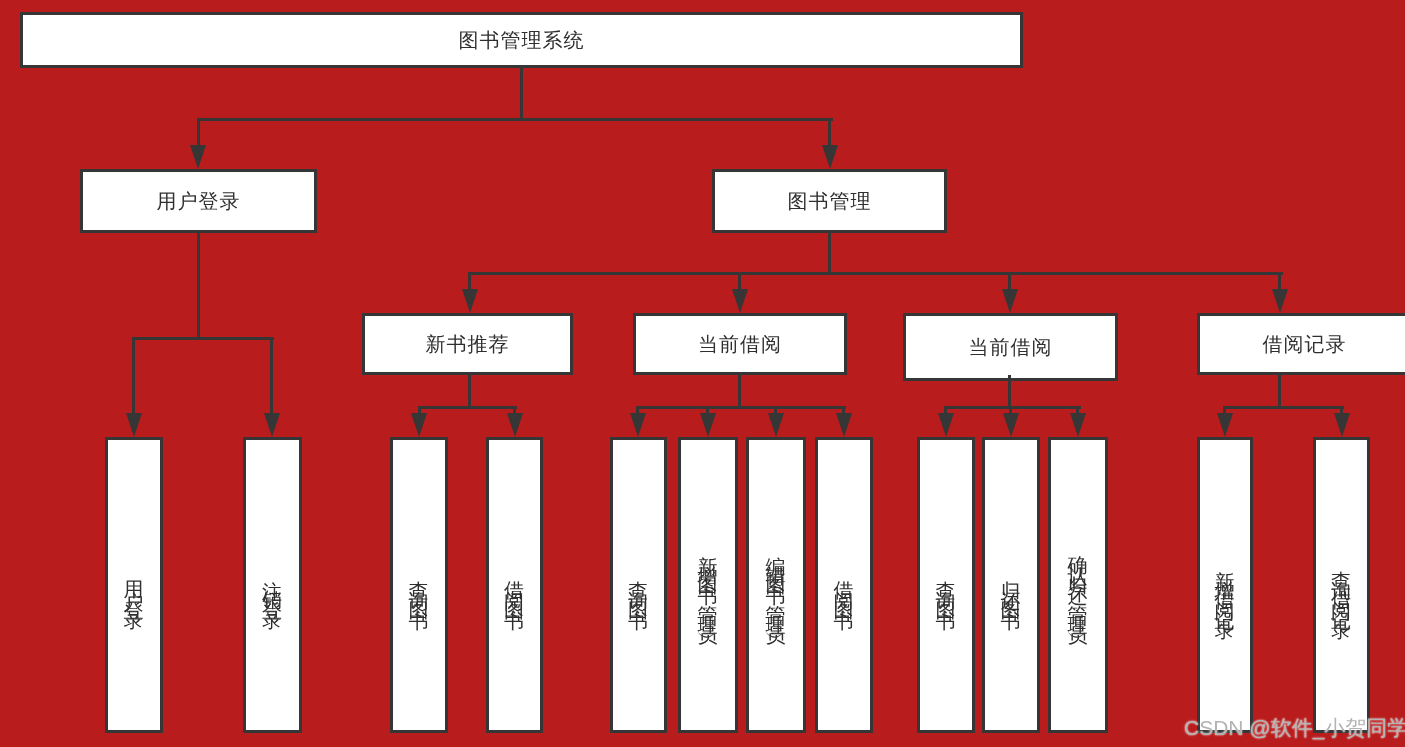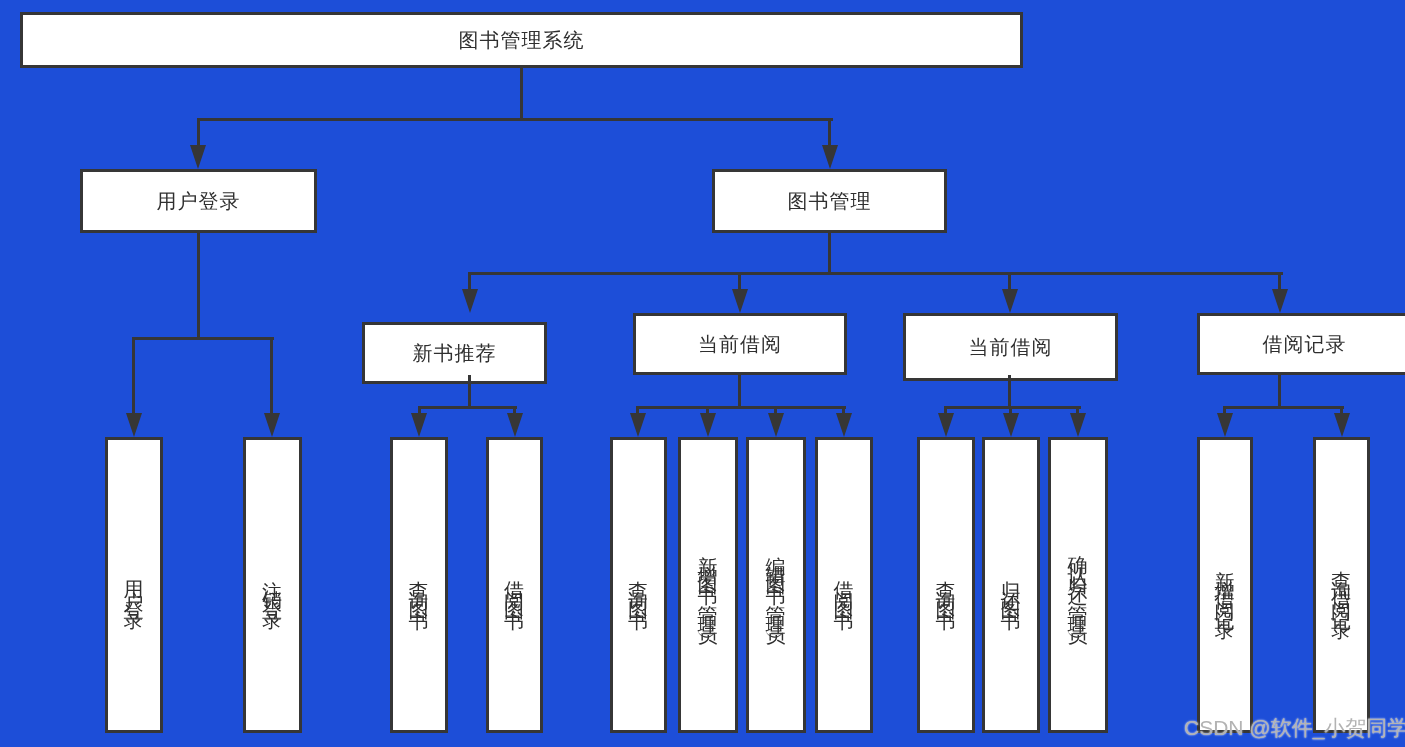--- a/index.html
+++ b/index.html
@@ -1,19 +1,19 @@
 <!DOCTYPE html>
 <html><head>
 <meta charset="utf-8">
 <style>
   html,body{margin:0;padding:0;background:#ffffff;}
   #canvas{
     position:relative;
     width:1405px;height:747px;
-    background:#1d4ed8;
+    background:#b91c1c;
     font-family:"Liberation Sans","DejaVu Sans",sans-serif;
     overflow:hidden;
   }
   .box{
     position:absolute;
     box-sizing:border-box;
     border:3px solid #363636;
     background:#ffffff;
     display:flex;
     align-items:center;
@@ -87,21 +87,21 @@
   <div class="line" style="left:469px;top:272px;width:814px;height:3px;"></div>
   <div class="line" style="left:468px;top:272px;width:3px;height:20px;"></div>
   <div class="arrow" style="left:462px;top:289px;"></div>
   <div class="line" style="left:738px;top:272px;width:3px;height:20px;"></div>
   <div class="arrow" style="left:732px;top:289px;"></div>
   <div class="line" style="left:1008px;top:272px;width:3px;height:20px;"></div>
   <div class="arrow" style="left:1002px;top:289px;"></div>
   <div class="line" style="left:1278px;top:272px;width:3px;height:20px;"></div>
   <div class="arrow" style="left:1272px;top:289px;"></div>
 
-  <div class="box" style="left:362px;top:322px;width:185px;height:62px;">
+  <div class="box" style="left:362px;top:313px;width:211px;height:62px;">
     <span class="hlabel">新书推荐</span>
   </div>
   <div class="box" style="left:633px;top:313px;width:214px;height:62px;">
     <span class="hlabel">当前借阅</span>
   </div>
   <div class="box" style="left:903px;top:313px;width:215px;height:68px;">
     <span class="hlabel">当前借阅</span>
   </div>
   <div class="box" style="left:1173px;top:313px;width:215px;height:62px;margin-left:24px;">
     <span class="hlabel">借阅记录</span>

